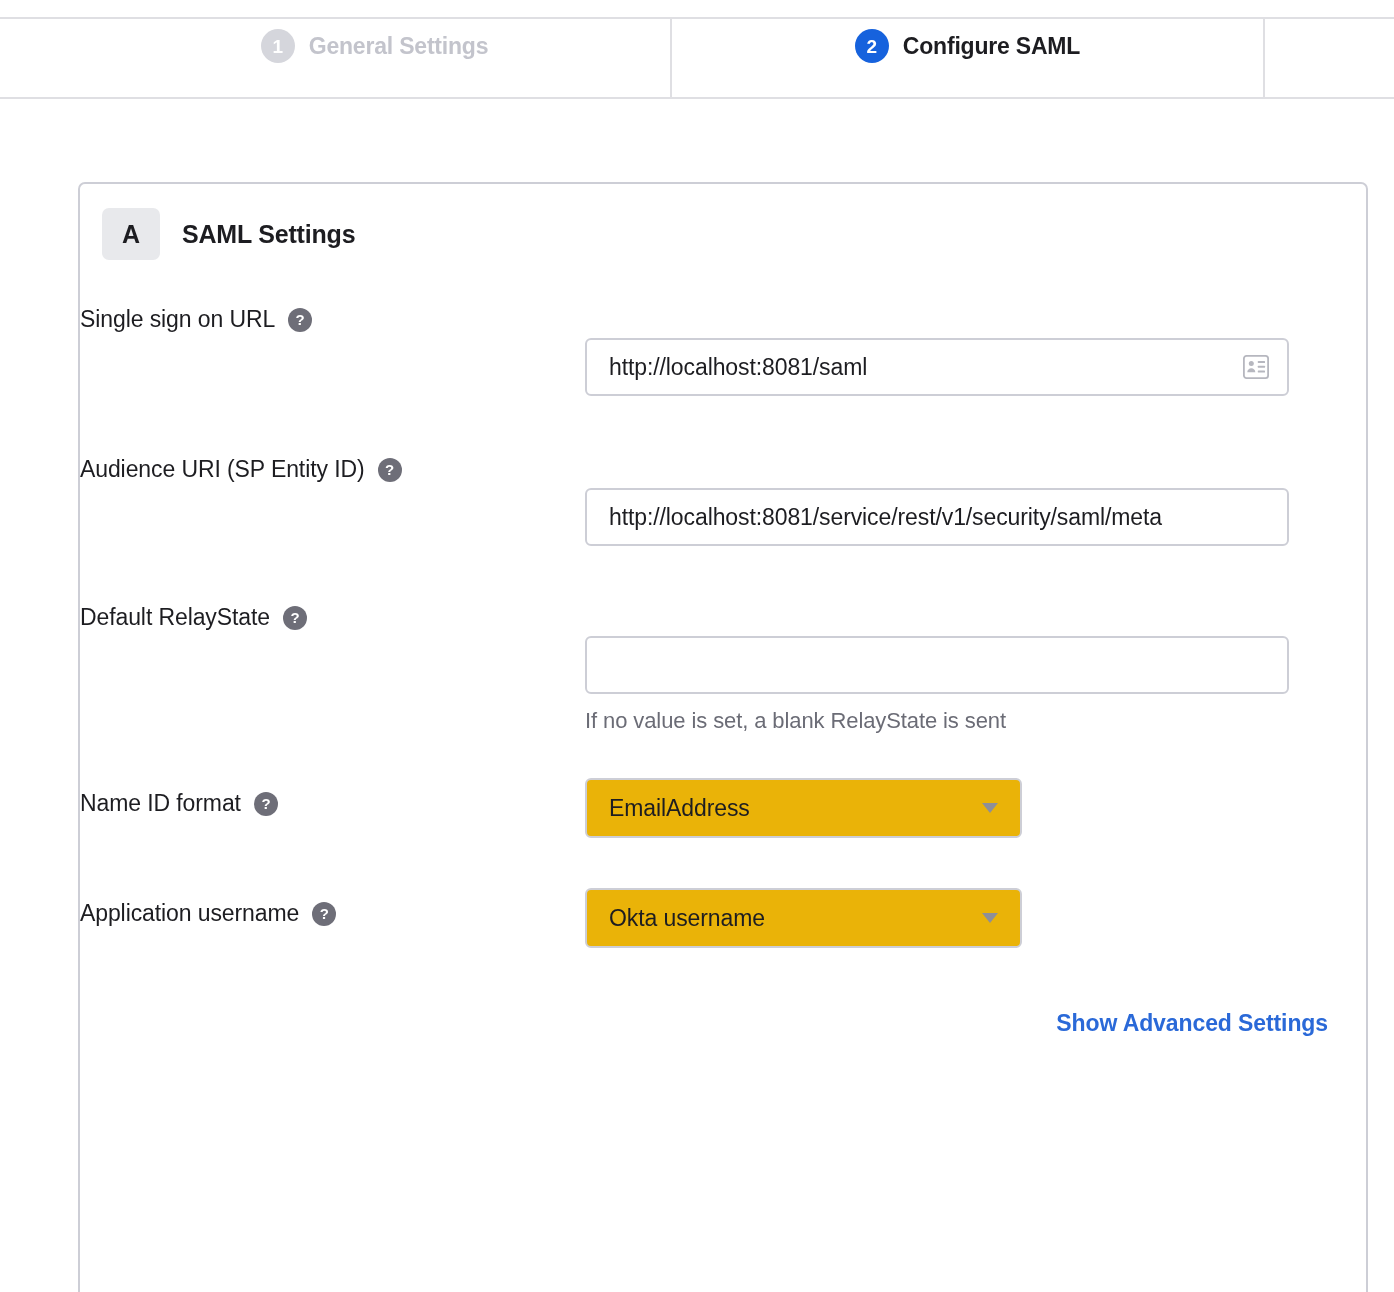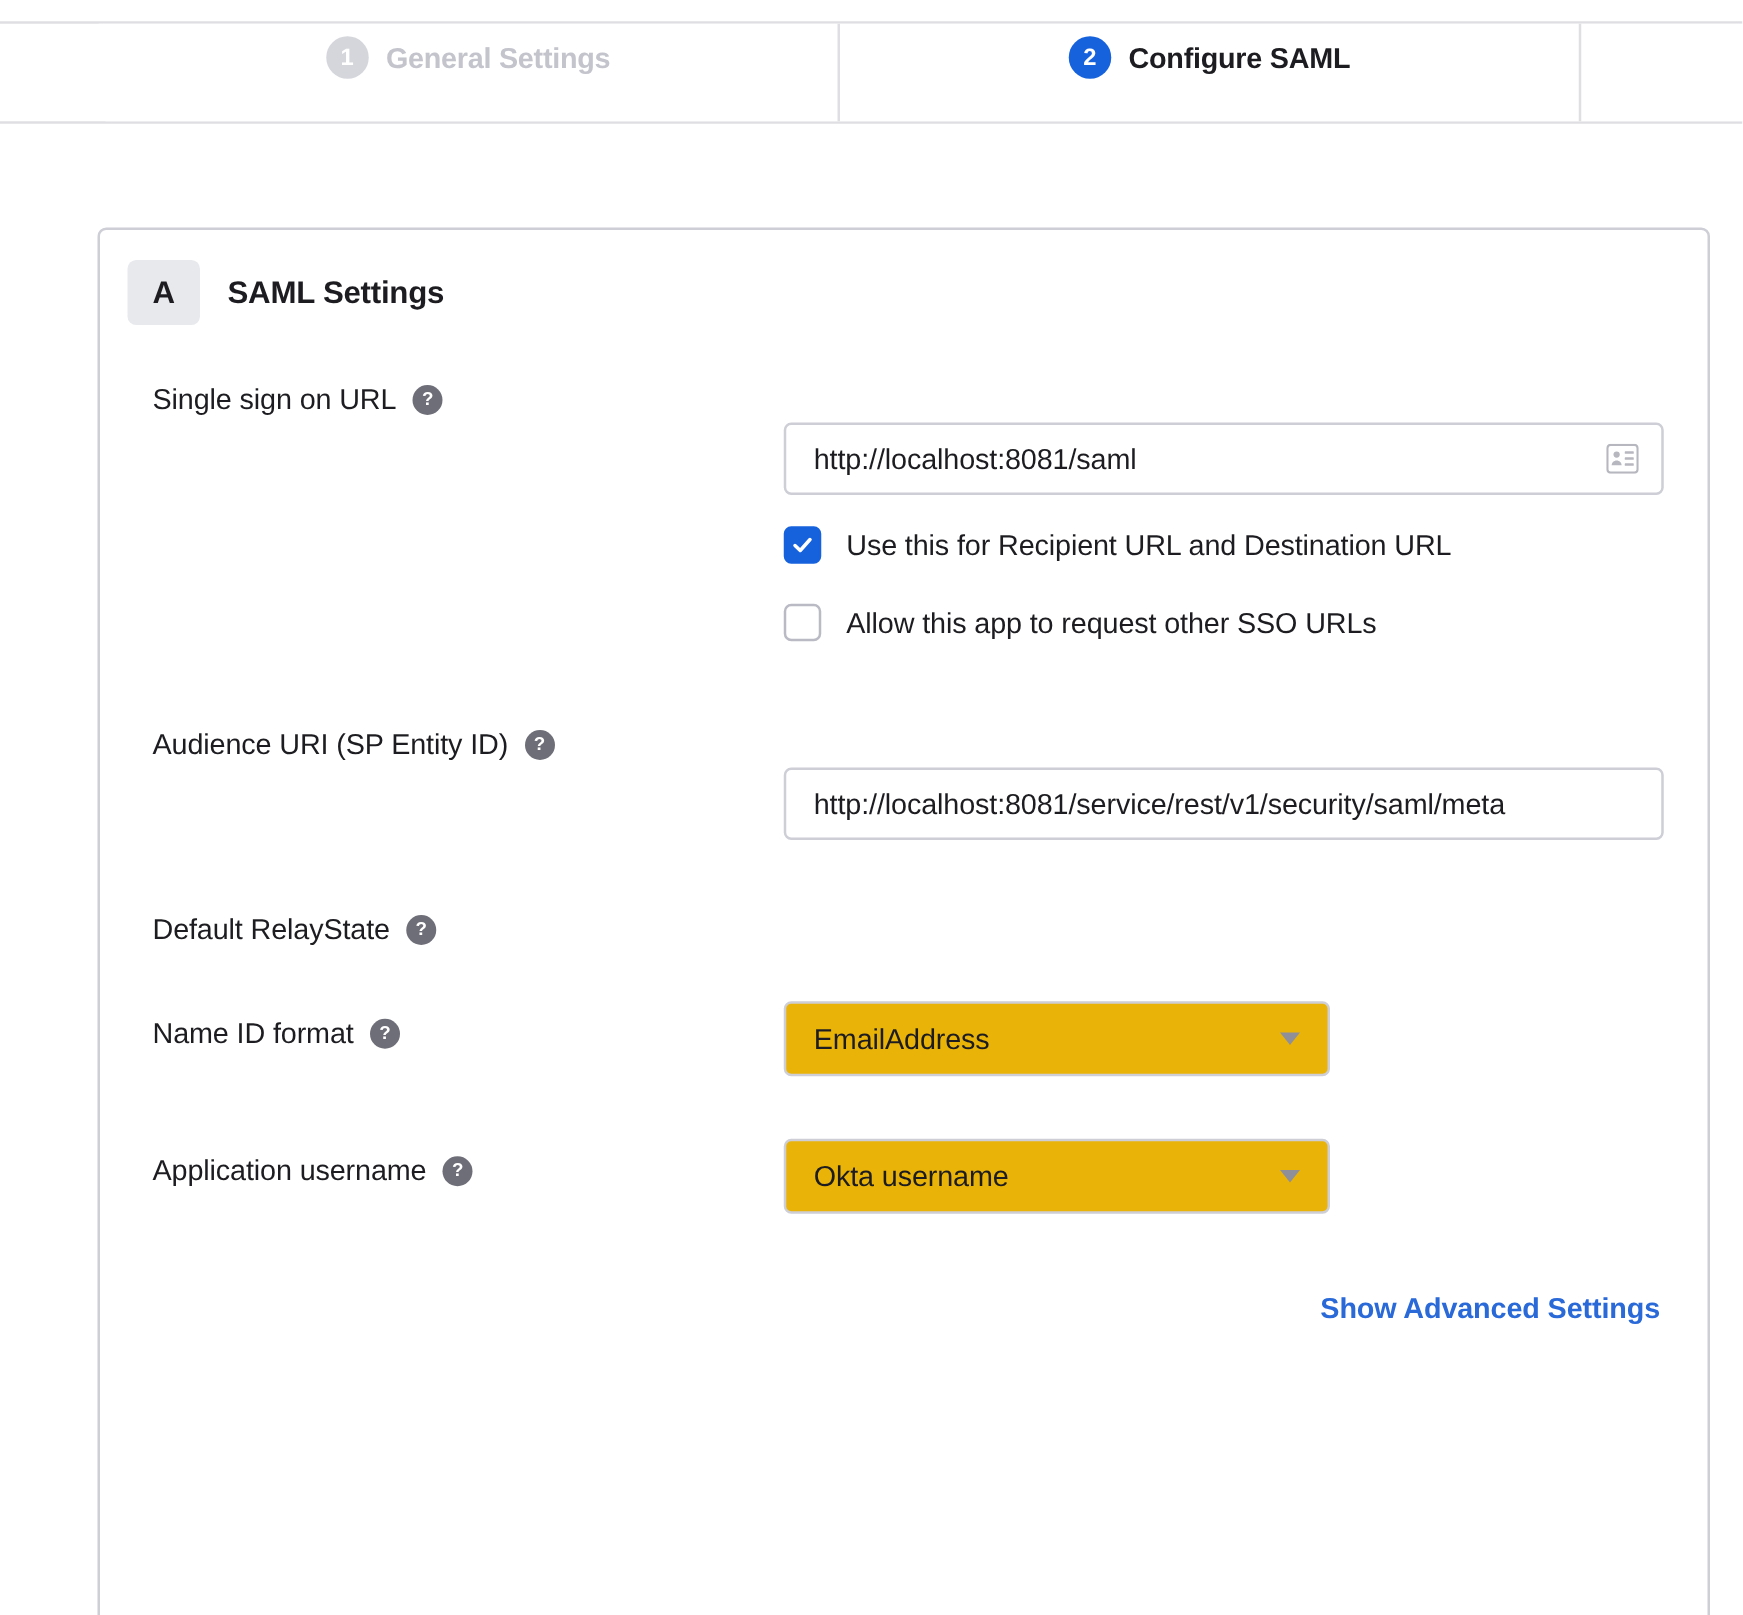--- a/index.html
+++ b/index.html
@@ -115,21 +115,20 @@
   }
 
   
   .form {
     position: relative;
     margin-top: 34px;
   }
   .row {
     display: flex;
     align-items: flex-start;
-    padding-left: 42px;
   }
   .row-label {
     width: 505px;
     flex: 0 0 505px;
     display: flex;
     align-items: center;
     gap: 13px;
     font-size: 23px;
     color: #1d1d21;
     padding-top: 12px;
@@ -293,54 +292,45 @@
           <svg class="card-icon" viewBox="0 0 26 24">
             <rect x="0.9" y="0.9" width="24.2" height="22.2" rx="2.6" fill="none" stroke="#b6b7bf" stroke-width="1.8"></rect>
             <circle cx="8.3" cy="8.6" r="2.5" fill="#b6b7bf"></circle>
             <path d="M4.3 17.2c0-2.2 1.8-3.9 4-3.9s4 1.7 4 3.9z" fill="#b6b7bf"></path>
             <rect x="14.8" y="6.0" width="7.2" height="2.0" rx="0.5" fill="#b6b7bf"></rect>
             <rect x="14.8" y="10.8" width="7.2" height="2.0" rx="0.5" fill="#b6b7bf"></rect>
             <rect x="14.8" y="15.6" width="7.2" height="2.0" rx="0.5" fill="#b6b7bf"></rect>
           </svg>
         </div>
 
-        <div class="checks">
-          <div class="check-row">
-            <div class="checkbox on">
-              <svg width="20" height="20" viewBox="0 0 20 20">
-                <path d="M4 10.4 L8.2 14.4 L16 5.6" fill="none" stroke="#ffffff" stroke-width="2.8" stroke-linecap="round" stroke-linejoin="round"></path>
-              </svg>
-            </div>
-            <div class="check-label">Use this for Recipient URL and Destination URL</div>
-          </div>
-
-          <div class="check-row">
-            <div class="checkbox off"></div>
-            <div class="check-label">Allow this app to request other SSO URLs</div>
-          </div>
-        </div>
       </div>
     </div>
 
     <div class="row" style="margin-top:48px;">
       <div class="row-label">
         <span>Audience URI (SP Entity ID)</span>
         <span class="help-icon">?</span>
       </div>
       <div class="row-control">
         <div class="text-input">
           <span class="val">http://localhost:8081/service/rest/v1/security/saml/meta</span>
         </div>
       </div>
     </div>
 
     <div class="row" style="margin-top:46px;">
       <div class="row-label">
         <span>Default RelayState</span>
         <span class="help-icon">?</span>
+      </div>
+      <div class="row-control">
+        <div class="text-input">
+          <span class="val" placeholder=""></span>
+        </div>
+        <div class="helper-text">If no value is set, a blank RelayState is sent</div>
       </div>
     </div>
 
     <div class="row" style="margin-top:44px;">
       <div class="row-label">
         <span>Name ID format</span>
         <span class="help-icon">?</span>
       </div>
       <div class="row-control">
         <div class="select">

